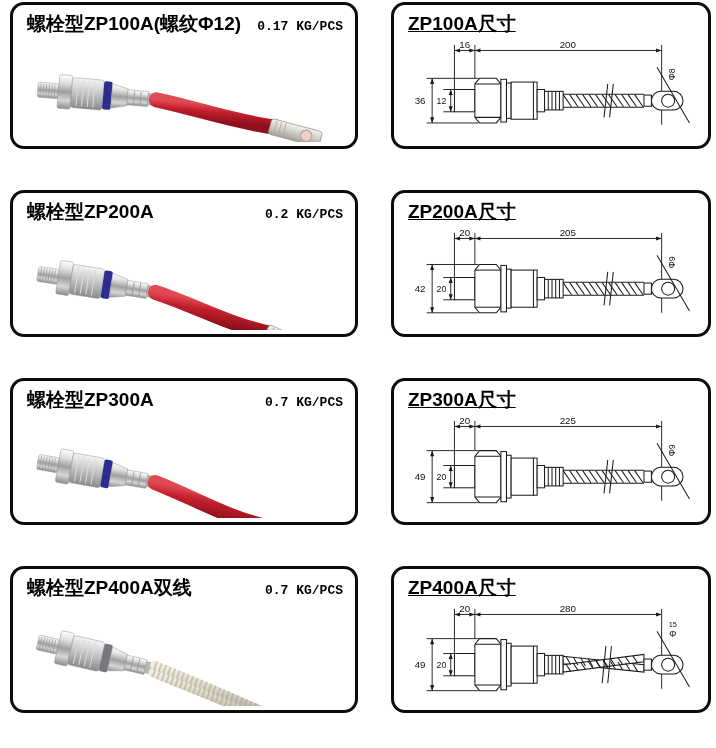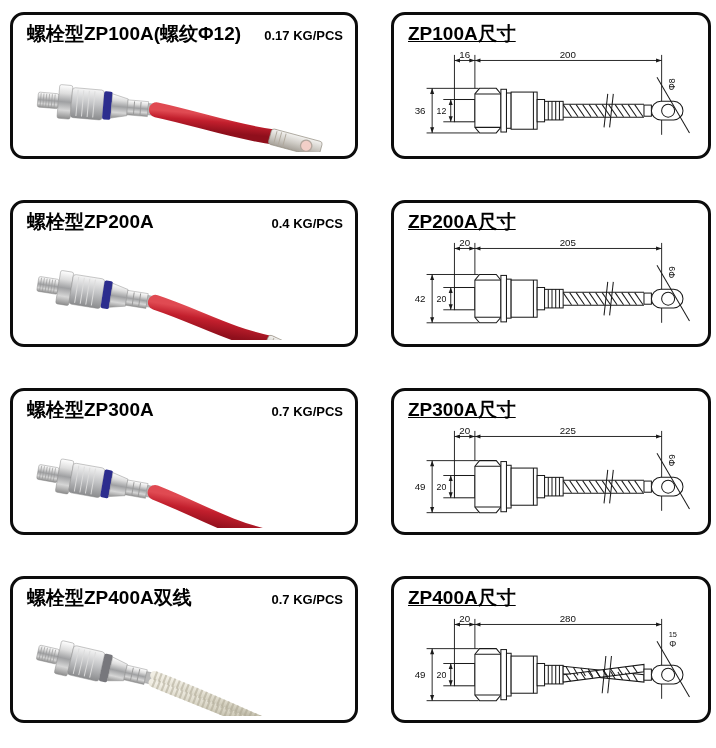--- a/index.html
+++ b/index.html
@@ -6,34 +6,34 @@
   body{
     width:716px;height:748px;background:#ffffff;
     font-family:"Liberation Sans","DejaVu Sans",sans-serif;
     color:#000;
   }
   .grid{
     display:grid;
     grid-template-columns:348px 320px;
     grid-template-rows:repeat(4,147px);
     column-gap:33px;row-gap:41px;
-    margin:12px 5px 0 10px;
+    margin:2px 5px 0 10px;
   }
   .panel{
     box-sizing:border-box;
     border:3px solid #0c0c0c;
     border-radius:14px;
     background:#fff;
     padding:6px 12px 4px 14px;
     overflow:hidden;
     display:flex;flex-direction:column;
   }
   .phead{display:flex;justify-content:space-between;align-items:baseline;gap:8px;}
   .ptitle{font-size:19px;font-weight:bold;line-height:26px;white-space:nowrap;}
-  .pweight{font-size:13px;font-weight:bold;white-space:nowrap;}
+  .pweight{font-size:13px;font-weight:bold;white-space:nowrap;font-family:Liberation Mono, monospace;}
   .dtitle{font-size:19px;font-weight:bold;line-height:26px;text-decoration:underline;}
   svg.photo,svg.dim{flex:1;width:100%;display:block;}
   svg text{font-family:"Liberation Sans","DejaVu Sans",sans-serif;}
 </style>
 </head>
 <body>
 
 <svg width="0" height="0" style="position:absolute" aria-hidden="true">
   <defs>
     <linearGradient id="gm" x1="0" y1="0" x2="0" y2="1">
@@ -170,21 +170,21 @@
           <text x="172" y="11">200</text>
           <text x="13" y="72">36</text>
           <text x="36" y="72" font-size="9.5">12</text>
           <text x="287" y="46" font-size="9.5" text-anchor="start" transform="rotate(-90 287 46)">Φ8</text>
         </g>
   </svg>
    </section>
     <section class="panel">
      <div class="phead">
        <span class="ptitle">螺栓型ZP200A</span>
-       <span class="pweight">0.4 KG/PCS</span>
+       <span class="pweight">0.2 KG/PCS</span>
      </div>
      <svg class="photo" viewBox="0 0 330 112">
     <g transform="translate(8,12) rotate(9 0 40)">
           <rect x="0" y="32" width="22" height="16" rx="2" fill="url(#gm)" stroke="#8a8a8a" stroke-width="0.5"></rect>
           <line x1="3" y1="33" x2="3" y2="47" stroke="#9a9a9a" stroke-width="0.7"></line>
           <line x1="6" y1="33" x2="6" y2="47" stroke="#9a9a9a" stroke-width="0.7"></line>
           <line x1="9" y1="33" x2="9" y2="47" stroke="#9a9a9a" stroke-width="0.7"></line>
           <line x1="12" y1="33" x2="12" y2="47" stroke="#9a9a9a" stroke-width="0.7"></line>
           <line x1="15" y1="33" x2="15" y2="47" stroke="#9a9a9a" stroke-width="0.7"></line>
           <line x1="18" y1="33" x2="18" y2="47" stroke="#9a9a9a" stroke-width="0.7"></line>

